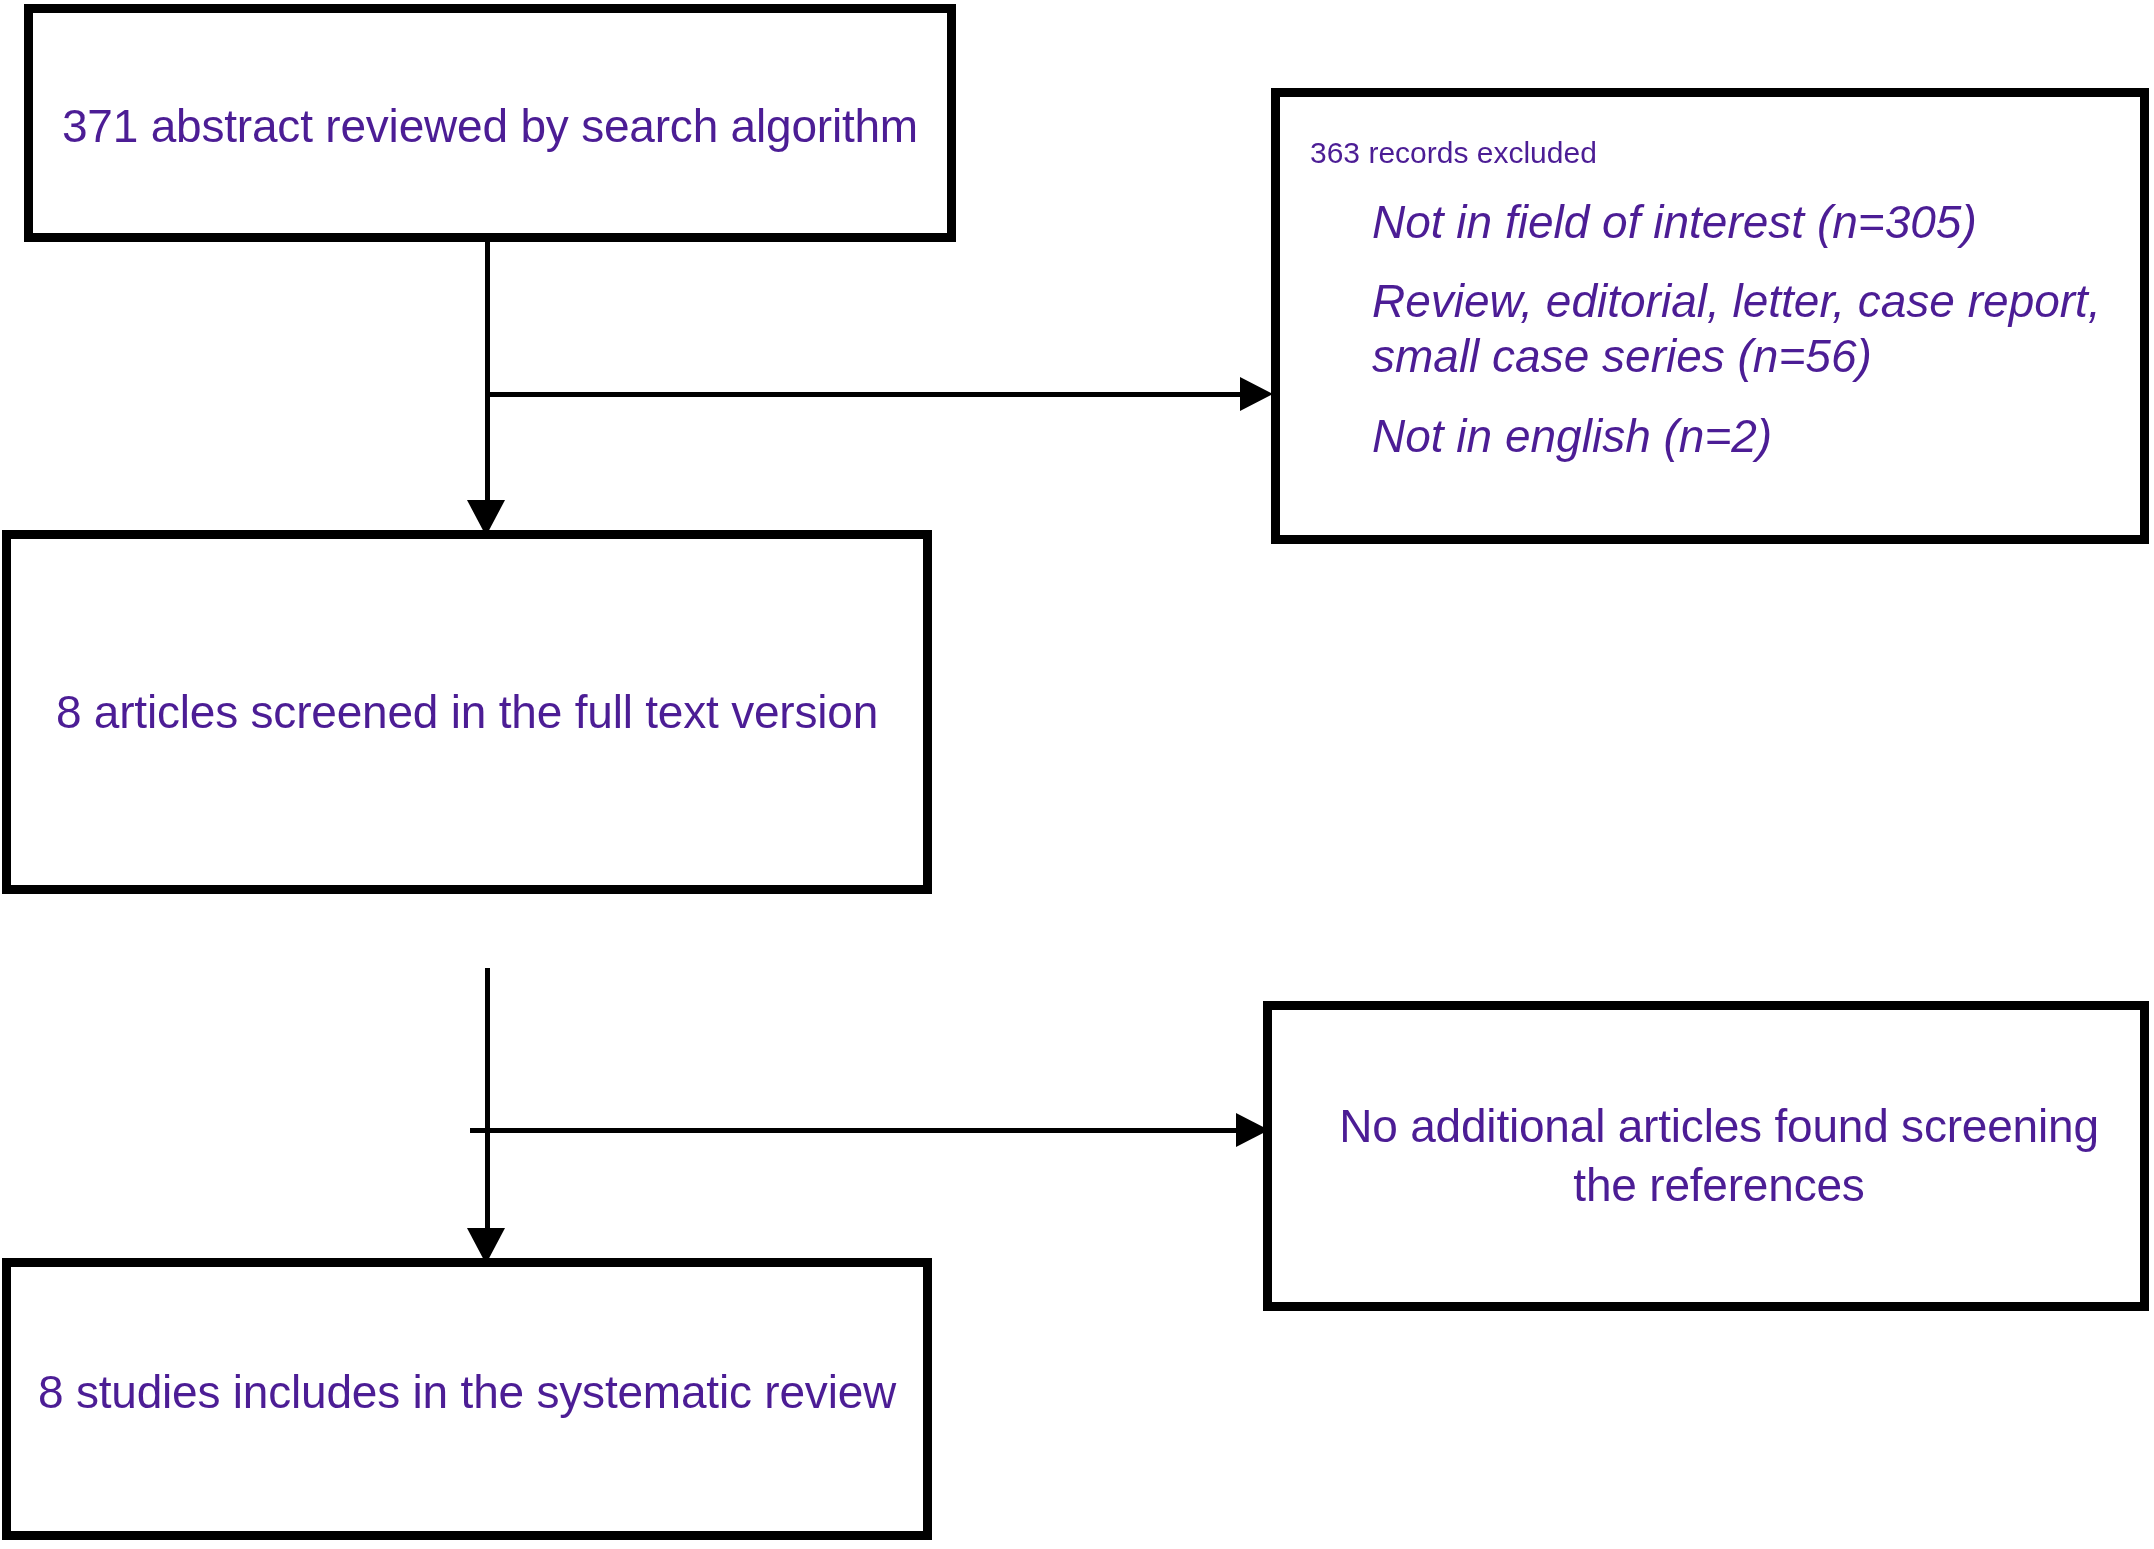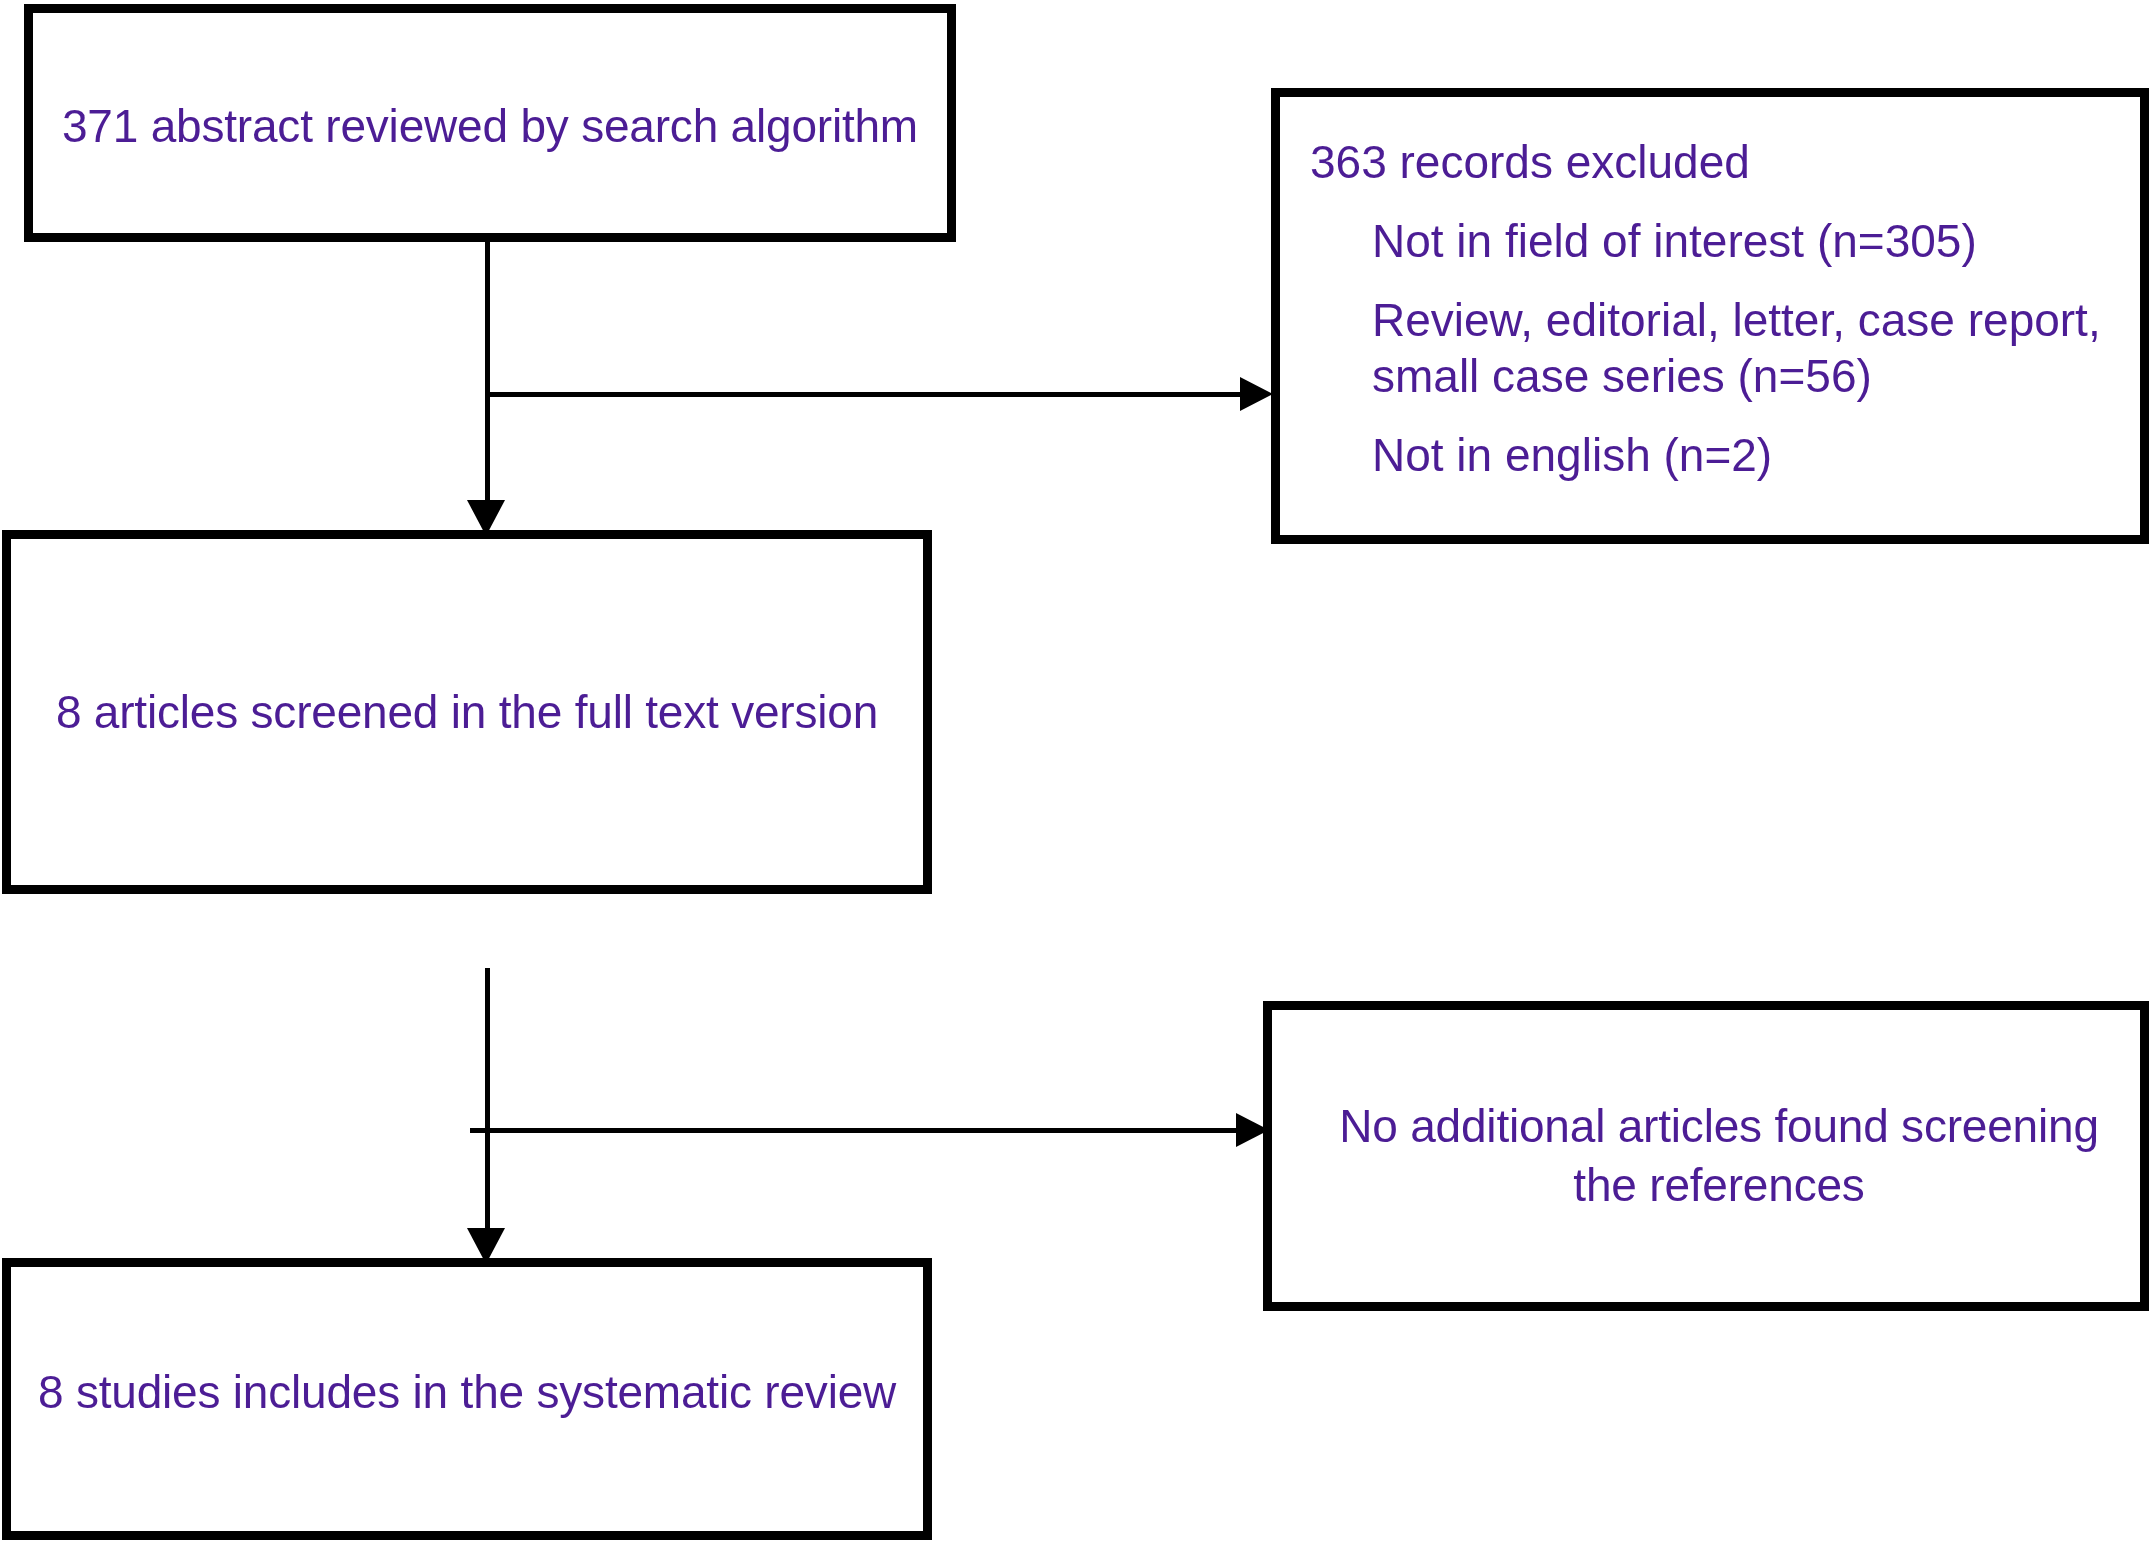--- a/index.html
+++ b/index.html
@@ -62,26 +62,27 @@
   
   #box-excluded {
     left: 1271px;
     top: 88px;
     width: 878px;
     height: 456px;
     display: block;
     padding: 24px 0 0 0;
   }
   .excluded-head {
-    font-size: 46px;
+    font-size: 30px;
     line-height: 1.2;
     padding: 14px 0 0 30px;
   }
   .excluded-list {
     padding: 0 20px 0 92px;
+    font-style: italic;
   }
   .excluded-item {
     font-size: 46px;
     line-height: 1.2;
     margin-top: 24px;
   }
 
   
   #box-noadd {
     left: 1263px;

